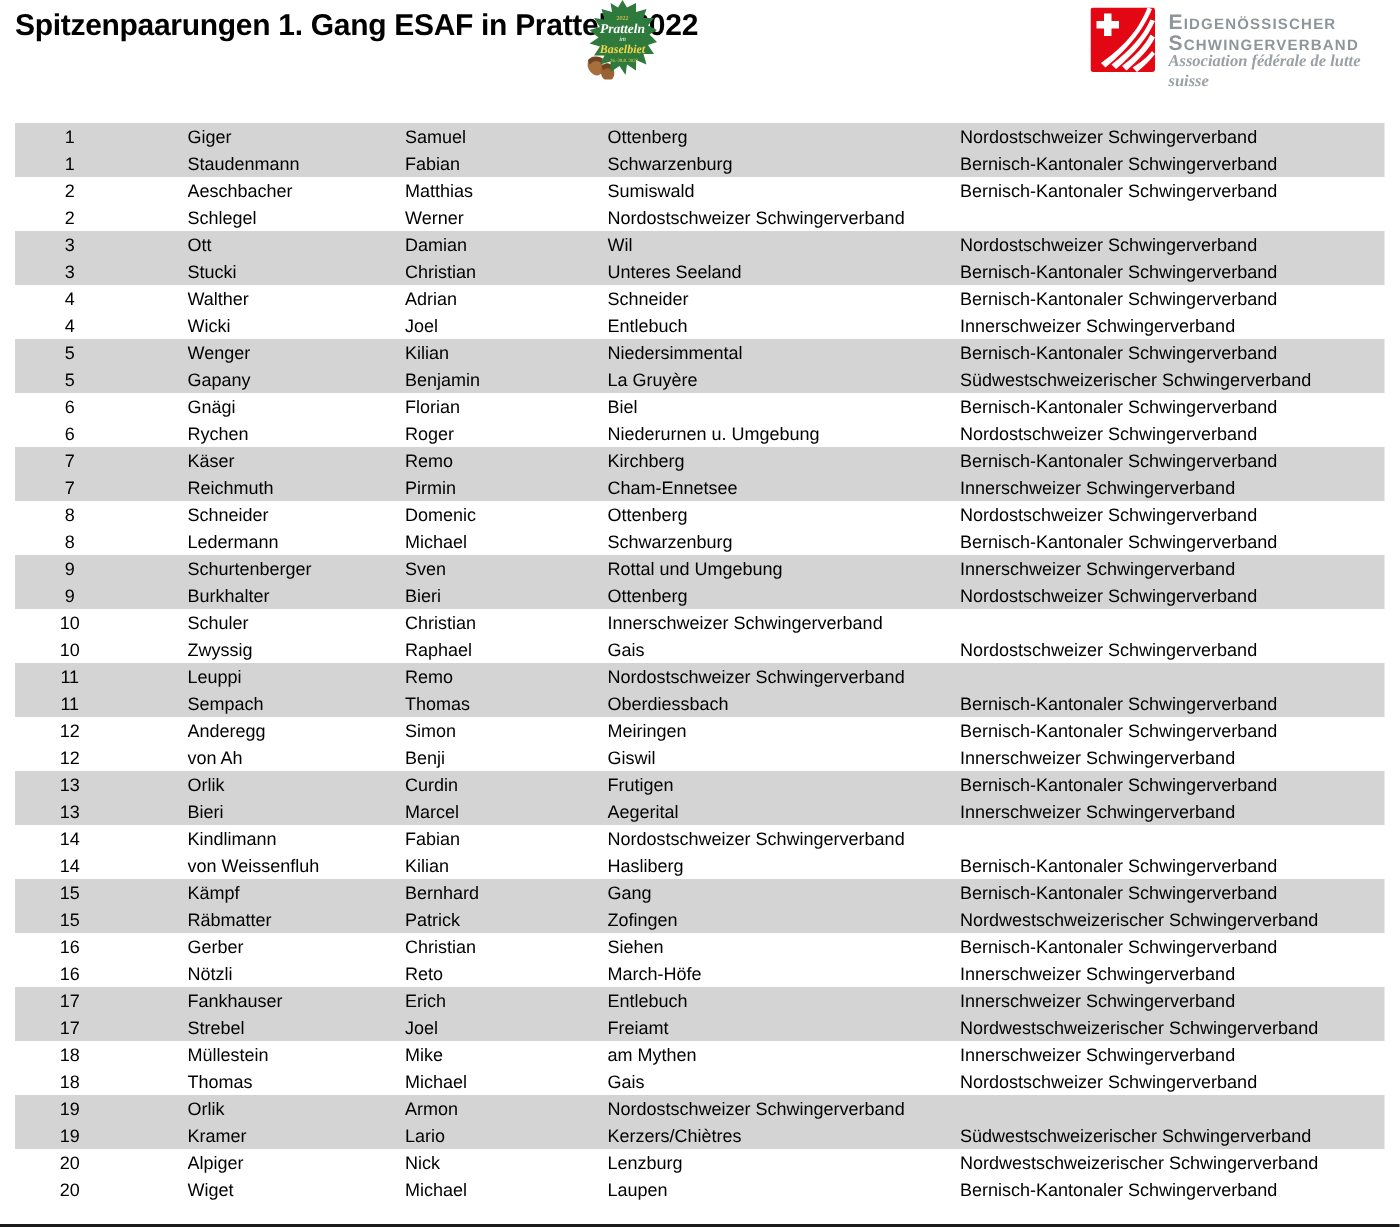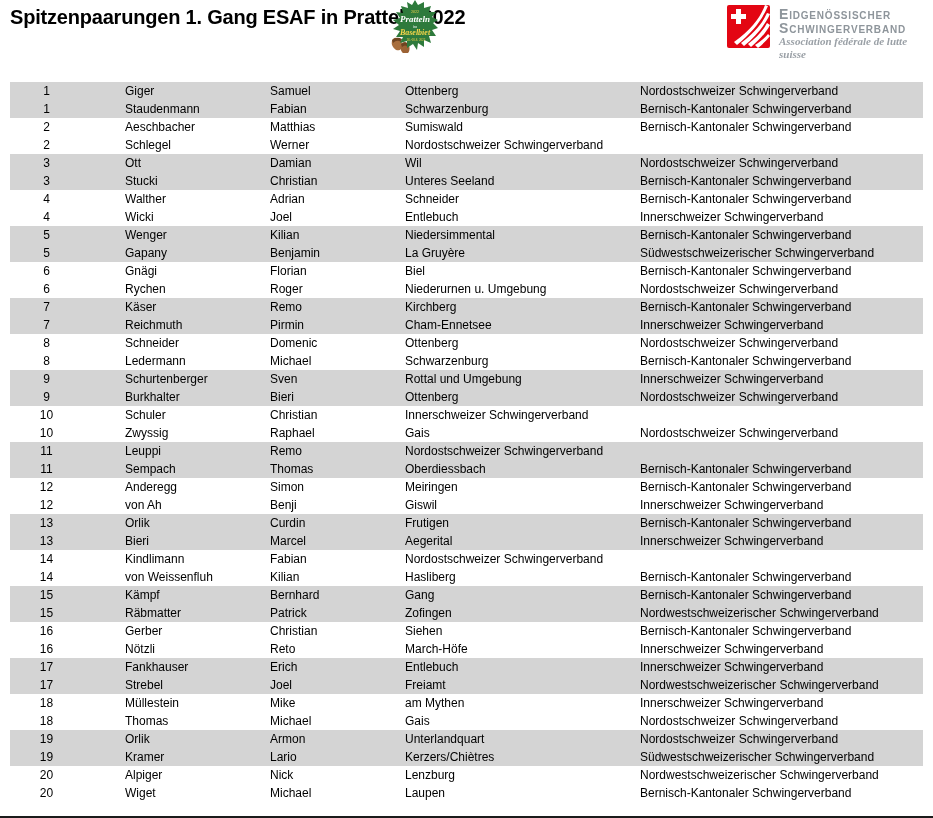--- a/index.html
+++ b/index.html
@@ -420,21 +420,20 @@
     <div class="cell cell-last-name">Thomas</div>
     <div class="cell cell-first-name">Michael</div>
     <div class="cell cell-club">Gais</div>
     <div class="cell cell-association">Nordostschweizer Schwingerverband</div>
   </div>
 
   <div class="row shaded">
     <div class="cell cell-rank">19</div>
     <div class="cell cell-last-name">Orlik</div>
     <div class="cell cell-first-name">Armon</div>
-    <div class="cell cell-club">Unterlandquart</div>
     <div class="cell cell-association">Nordostschweizer Schwingerverband</div>
   </div>
 
   <div class="row shaded">
     <div class="cell cell-rank">19</div>
     <div class="cell cell-last-name">Kramer</div>
     <div class="cell cell-first-name">Lario</div>
     <div class="cell cell-club">Kerzers/Chiètres</div>
     <div class="cell cell-association">Südwestschweizerischer Schwingerverband</div>
   </div>

